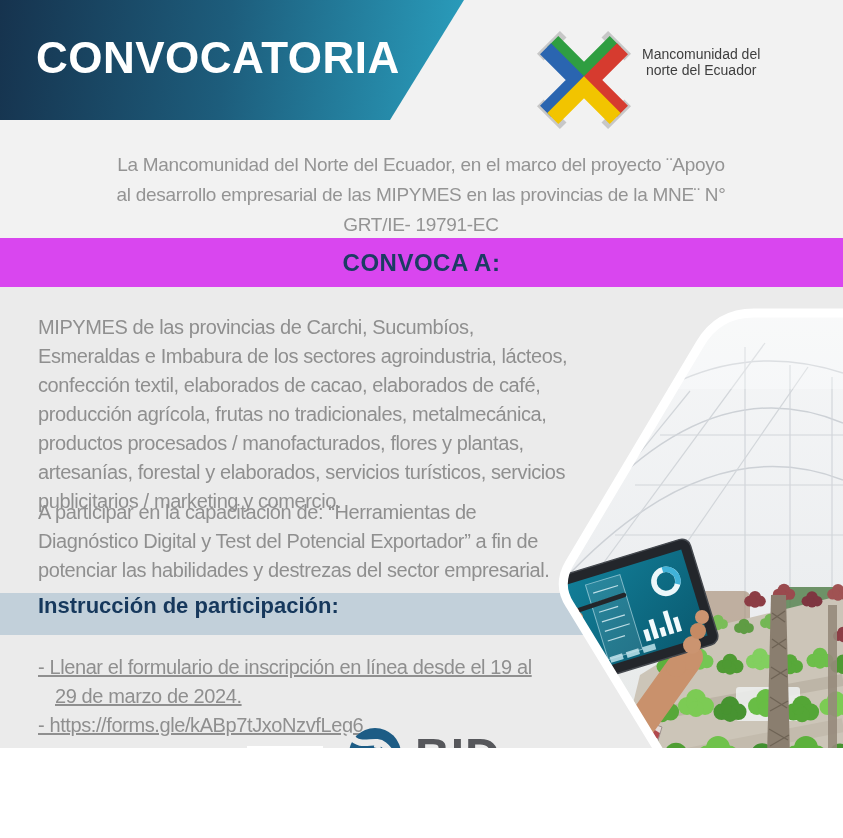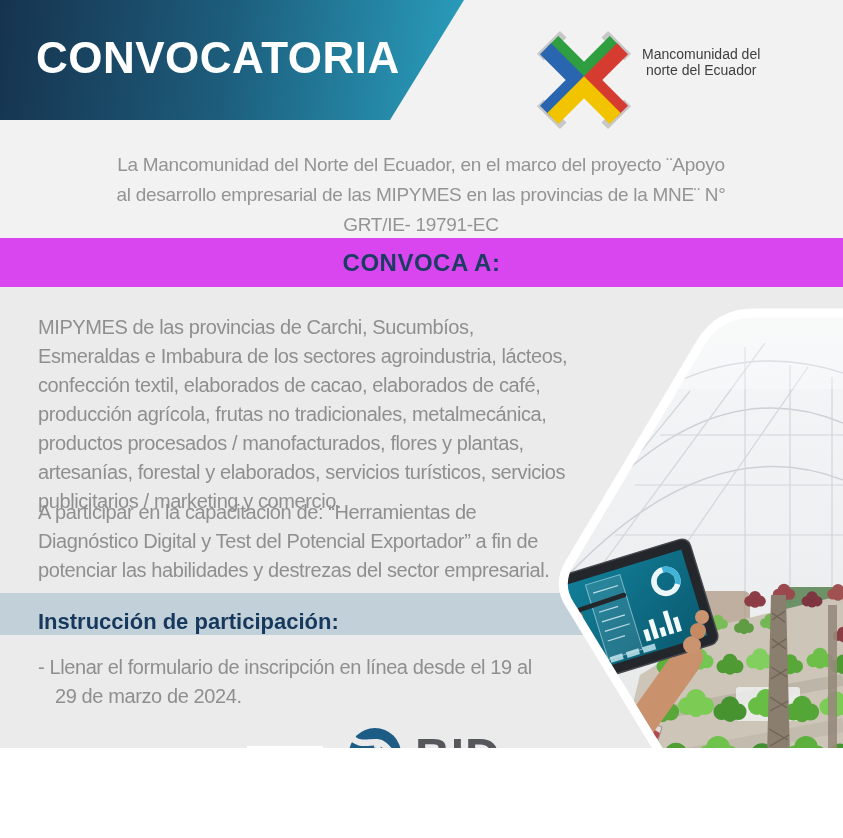--- a/index.html
+++ b/index.html
@@ -26,25 +26,25 @@
 
   .band1{left:0;top:238px;width:843px;height:49px;background:#d946ef;
          display:flex;align-items:center;justify-content:center;}
   .band1-label{font-size:24px;font-weight:bold;color:#1c3c63;letter-spacing:.5px;}
 
   .para{left:38px;width:532px;font-size:20px;color:#8f8f8f;line-height:29px;letter-spacing:-0.4px;}
   .para1{top:313px;}
   .para2{top:498px;}
 
   .band2{left:0;top:593px;width:615px;height:42px;background:#c2d0da;display:flex;
-         align-items:flex-end;padding-left:38px;box-sizing:border-box;z-index:1;}
+         align-items:flex-start;padding-left:38px;box-sizing:border-box;z-index:1;}
   .band2-label{font-size:22px;font-weight:bold;color:#16385c;}
 
   .bullets{left:38px;top:653px;width:512px;font-size:20px;color:#8f8f8f;line-height:29px;
-           letter-spacing:-0.4px;}
+           letter-spacing:-0.4px;text-decoration:underline;}
   .bullet{padding-left:17px;text-indent:-17px;}
 
   .qr{left:247px;top:746px;width:76px;height:76px;background:#ffffff;z-index:2;}
   .qr svg{display:block;width:76px;height:76px;}
 
   .bid{left:344px;top:720px;display:flex;align-items:center;z-index:2;}
   .bid-label{font-size:48px;font-weight:bold;color:#56575b;margin-left:7px;letter-spacing:1px;}
 
   .photo{left:540px;top:295px;width:303px;height:543px;z-index:3;}
 </style>
@@ -90,20 +90,21 @@
 
   <div class="abs para para1">MIPYMES de las provincias de Carchi, Sucumbíos, Esmeraldas e Imbabura de los sectores agroindustria, lácteos, confección textil, elaborados de cacao, elaborados de café, producción agrícola, frutas no tradicionales, metalmecánica, productos procesados / manofacturados, flores y plantas, artesanías, forestal y elaborados, servicios turísticos, servicios publicitarios / marketing y comercio.</div>
   <div class="abs para para2">A participar en la capacitación de: “Herramientas de Diagnóstico Digital y Test del Potencial Exportador” a fin de potenciar las habilidades y destrezas del sector empresarial.</div>
 
   <div class="abs band2">
     <div class="band2-label">Instrucción de participación:</div>
   </div>
 
   <div class="abs bullets">
     <div class="bullet">- Llenar el formulario de inscripción en línea desde el 19 al 29 de marzo de 2024.</div>
+    <div class="bullet">- https://forms.gle/kABp7tJxoNzvfLeg6</div>
   </div>
 
   <div class="abs qr">
     <svg id="qr-svg" viewBox="-1.5 -1.5 24 24">
         <rect x="7" y="0" width="1" height="1" fill="#111"></rect>
         <rect x="11" y="0" width="1" height="1" fill="#111"></rect>
         <rect x="12" y="0" width="1" height="1" fill="#111"></rect>
         <rect x="7" y="1" width="1" height="1" fill="#111"></rect>
         <rect x="8" y="1" width="1" height="1" fill="#111"></rect>
         <rect x="10" y="1" width="1" height="1" fill="#111"></rect>

